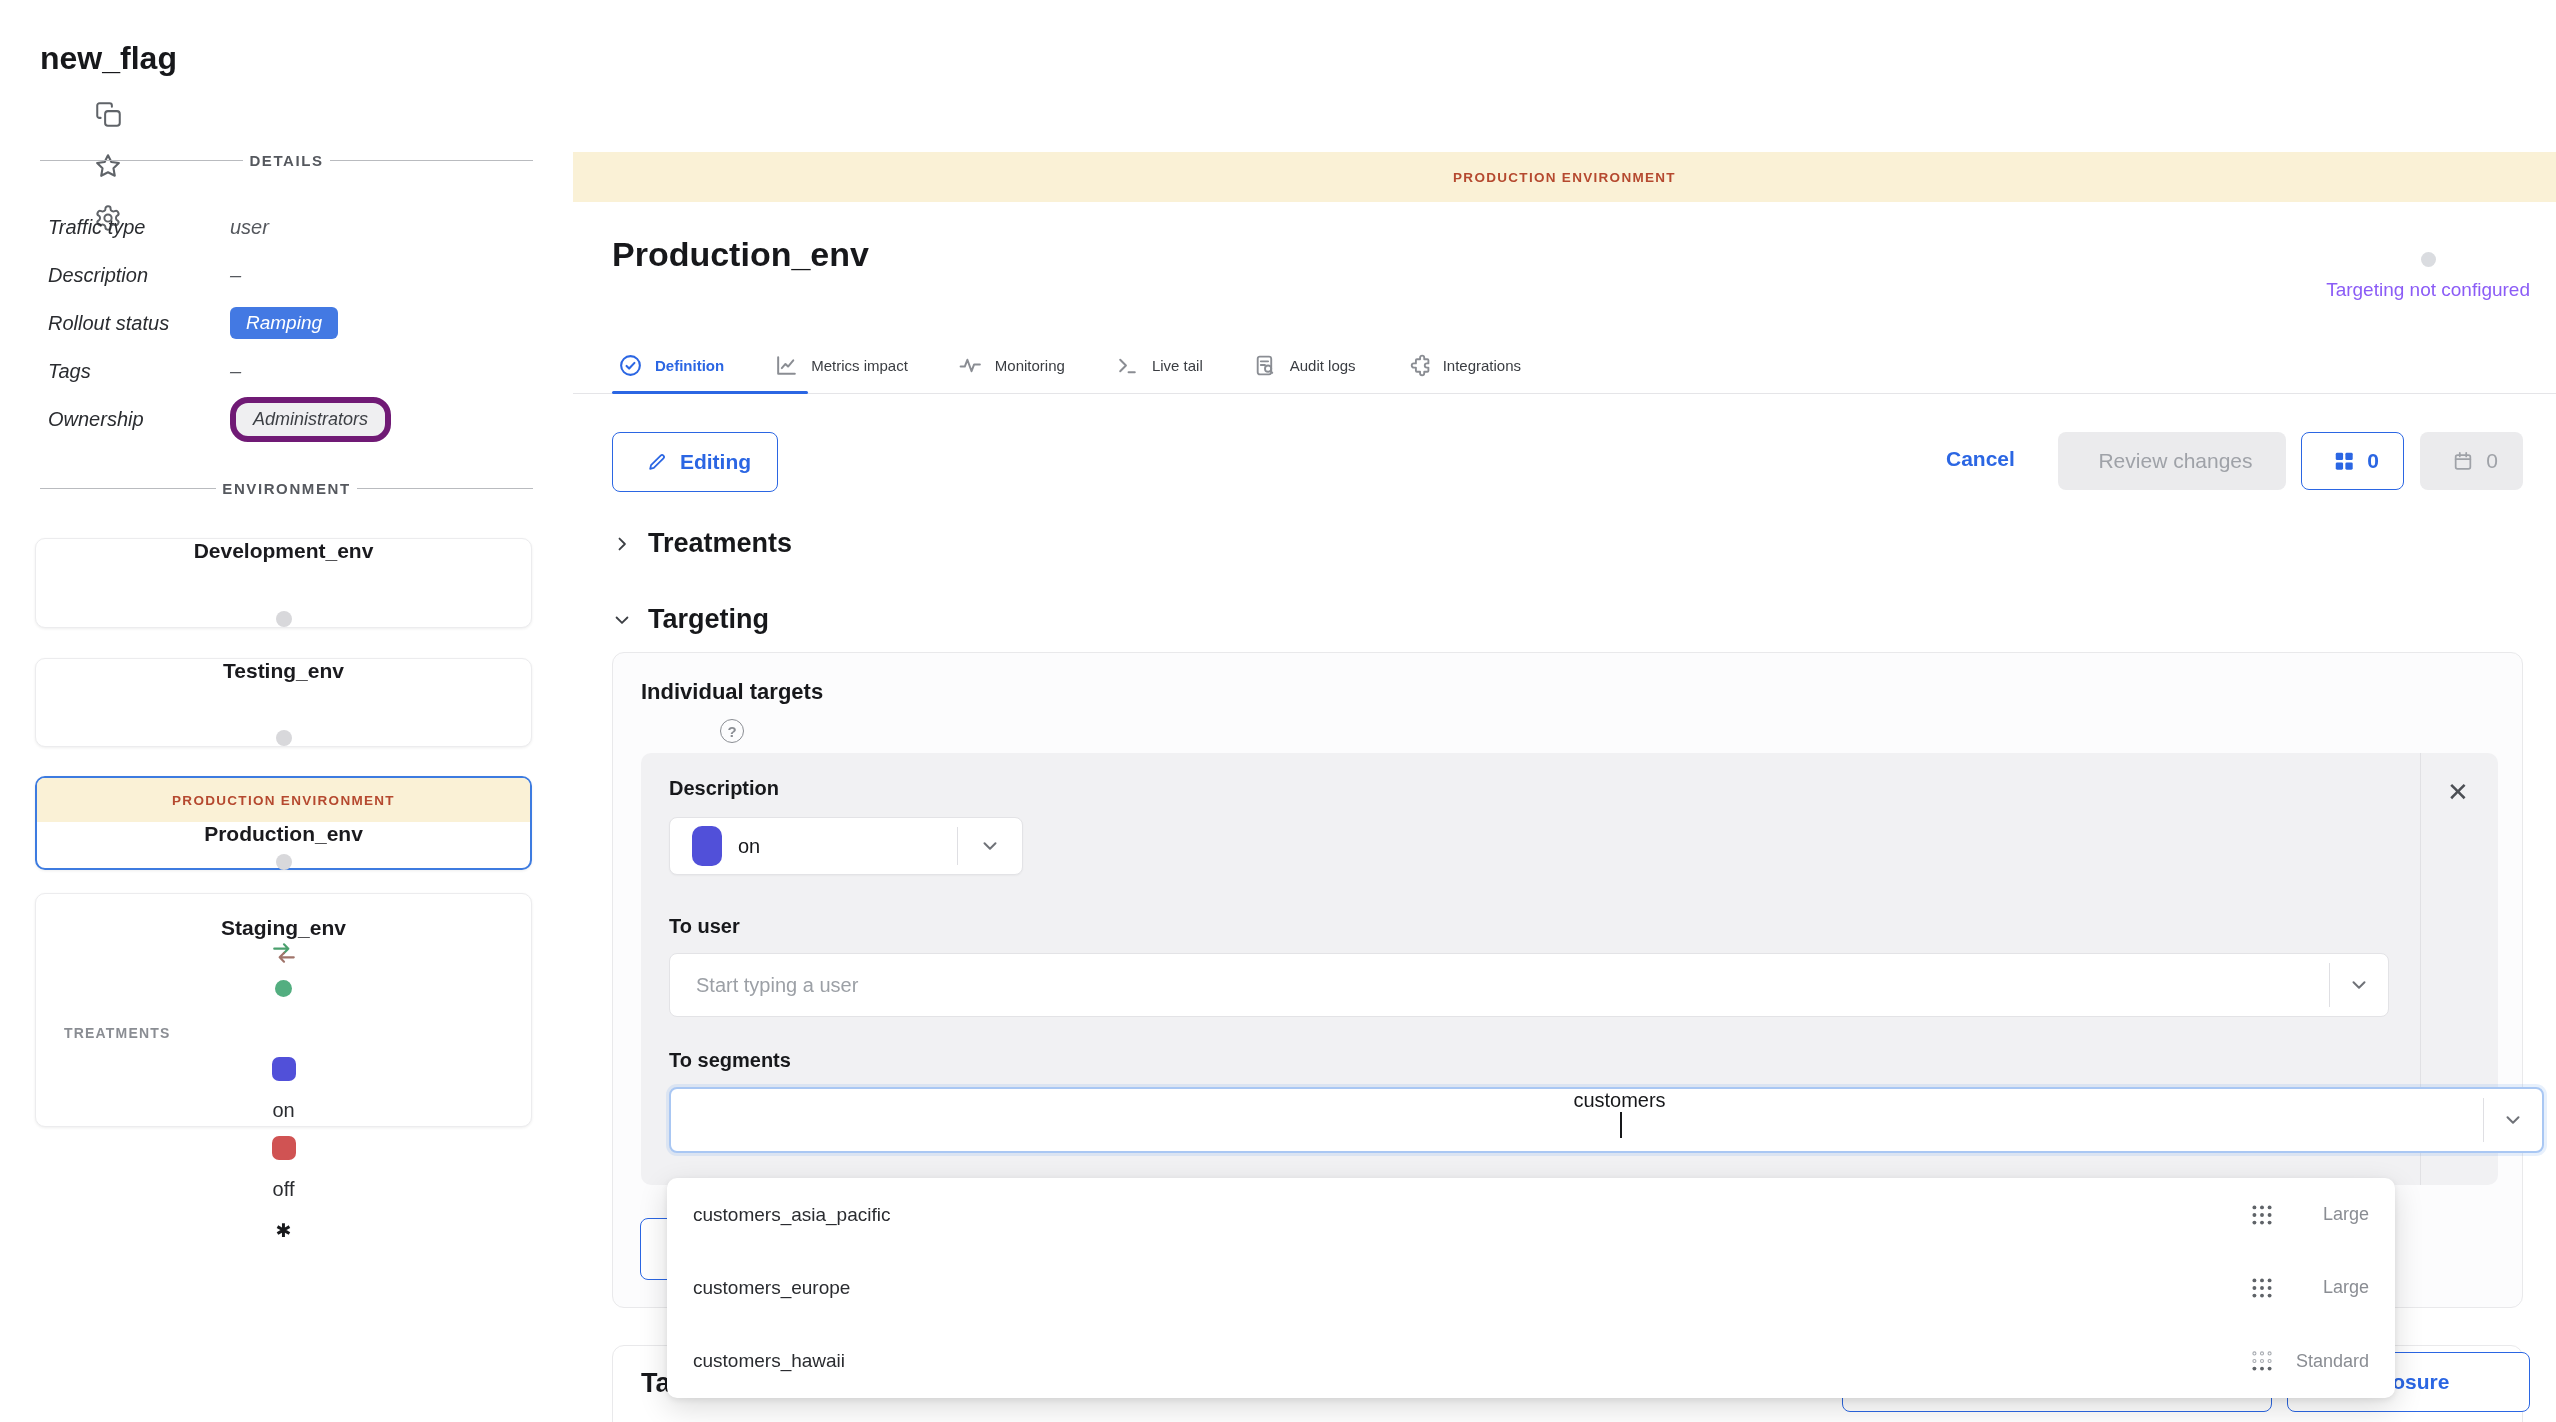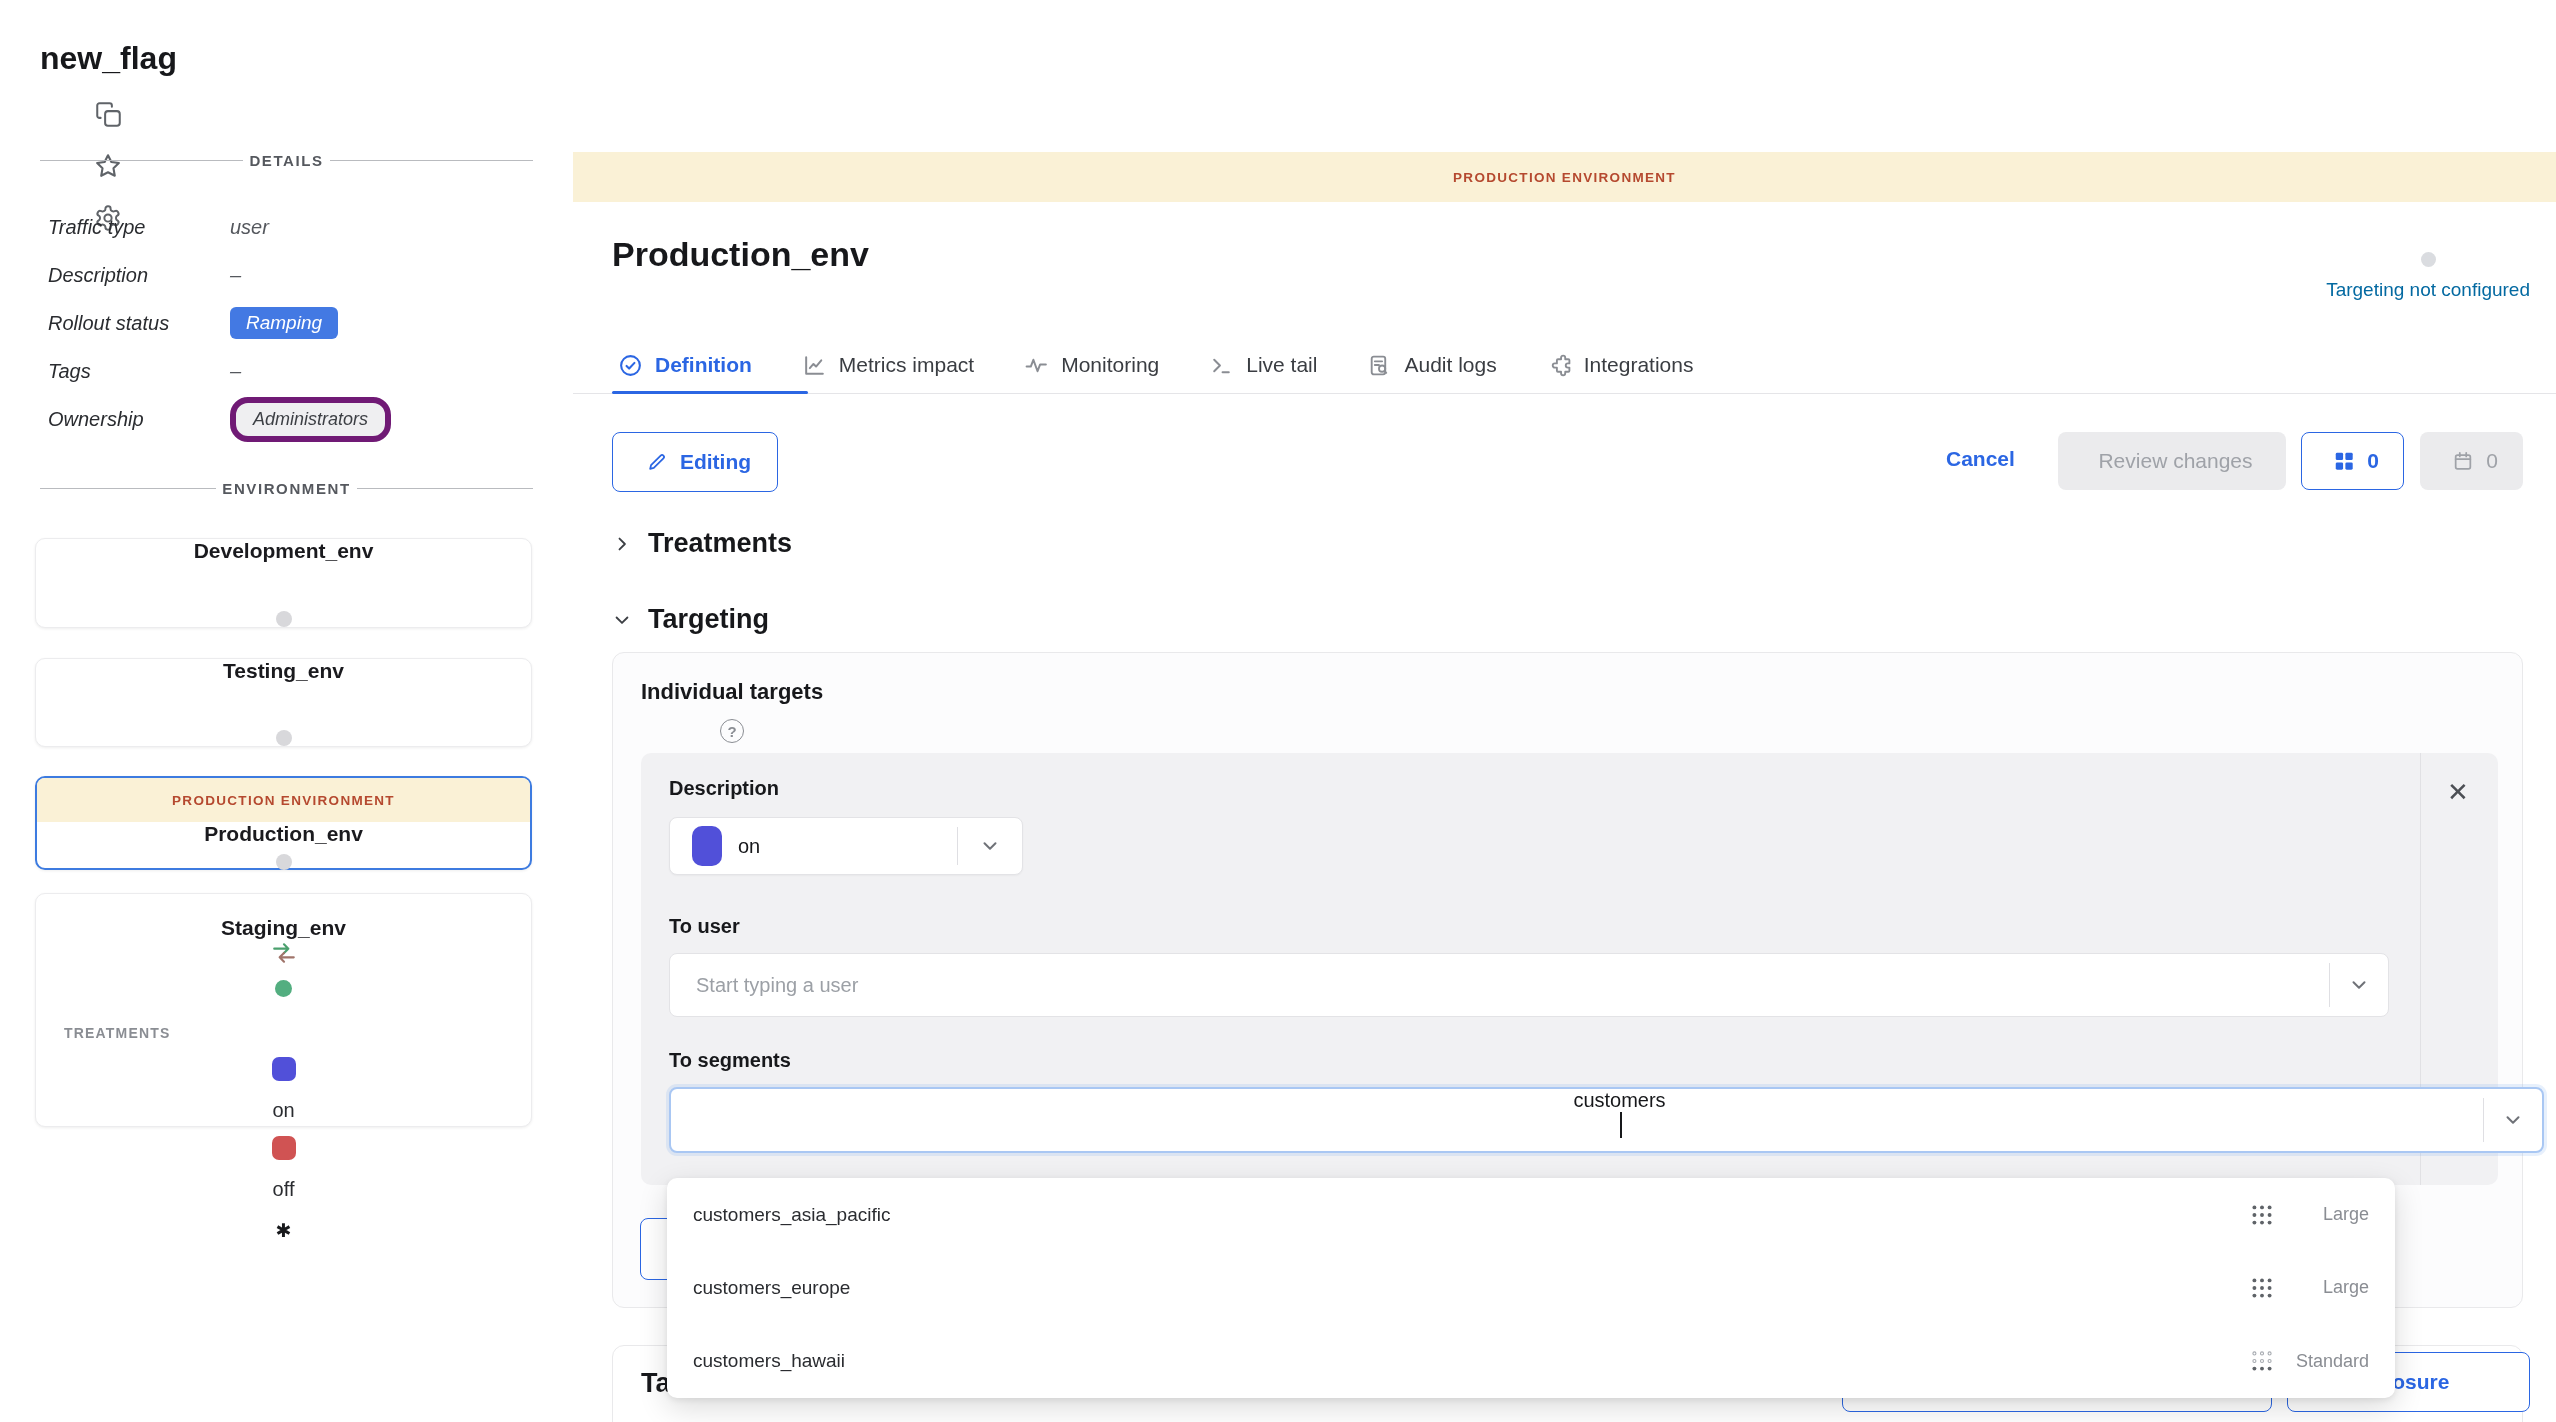--- a/index.html
+++ b/index.html
@@ -29,24 +29,24 @@
               font-weight:700;letter-spacing:1.3px;}
   .chip{width:24px;height:24px;border-radius:7px;}
   .tlabel{font-size:14px;letter-spacing:1.2px;color:#8a8d93;font-weight:600;}
 
   
   .prod-banner{left:573px;top:152px;width:1983px;height:50px;background:#faf1d6;
                display:flex;align-items:center;justify-content:center;color:#b5492f;
                font-size:13.5px;font-weight:700;letter-spacing:1.3px;}
   .env-title{font-size:34px;font-weight:700;color:#17181b;margin:0;}
   .status-dot{width:15px;height:15px;border-radius:50%;background:#dadce0;}
-  .status-text{font-size:19px;color:#0369a1;}
+  .status-text{font-size:19px;color:#8b5cf6;}
 
   .tabs{left:618px;top:338px;display:flex;gap:50px;height:54px;align-items:center;}
-  .tab{display:flex;align-items:center;gap:12px;font-size:21px;color:#3a3d42;cursor:pointer;}
+  .tab{display:flex;align-items:center;gap:12px;font-size:15px;color:#3a3d42;cursor:pointer;}
   .tab .ticon{color:#8a8d93;display:inline-flex;}
   .tab.active{color:#2b66e3;font-weight:600;}
   .tab.active .ticon{color:#2b66e3;}
   .tabs-border{left:573px;top:393px;width:1983px;height:1px;background:#e5e5e8;}
   .tab-underline{left:612px;top:391px;width:196px;height:3px;background:#2b66e3;border-radius:2px;}
 
   .btn{display:flex;align-items:center;justify-content:center;border-radius:8px;cursor:pointer;
        font-size:21px;box-sizing:border-box;padding-left:7px;}
   .btn-outline{border:1.5px solid #2b66e3;color:#2b66e3;background:#fff;}
   .btn-disabled{background:#ebebed;color:#9fa2a8;border:none;}

